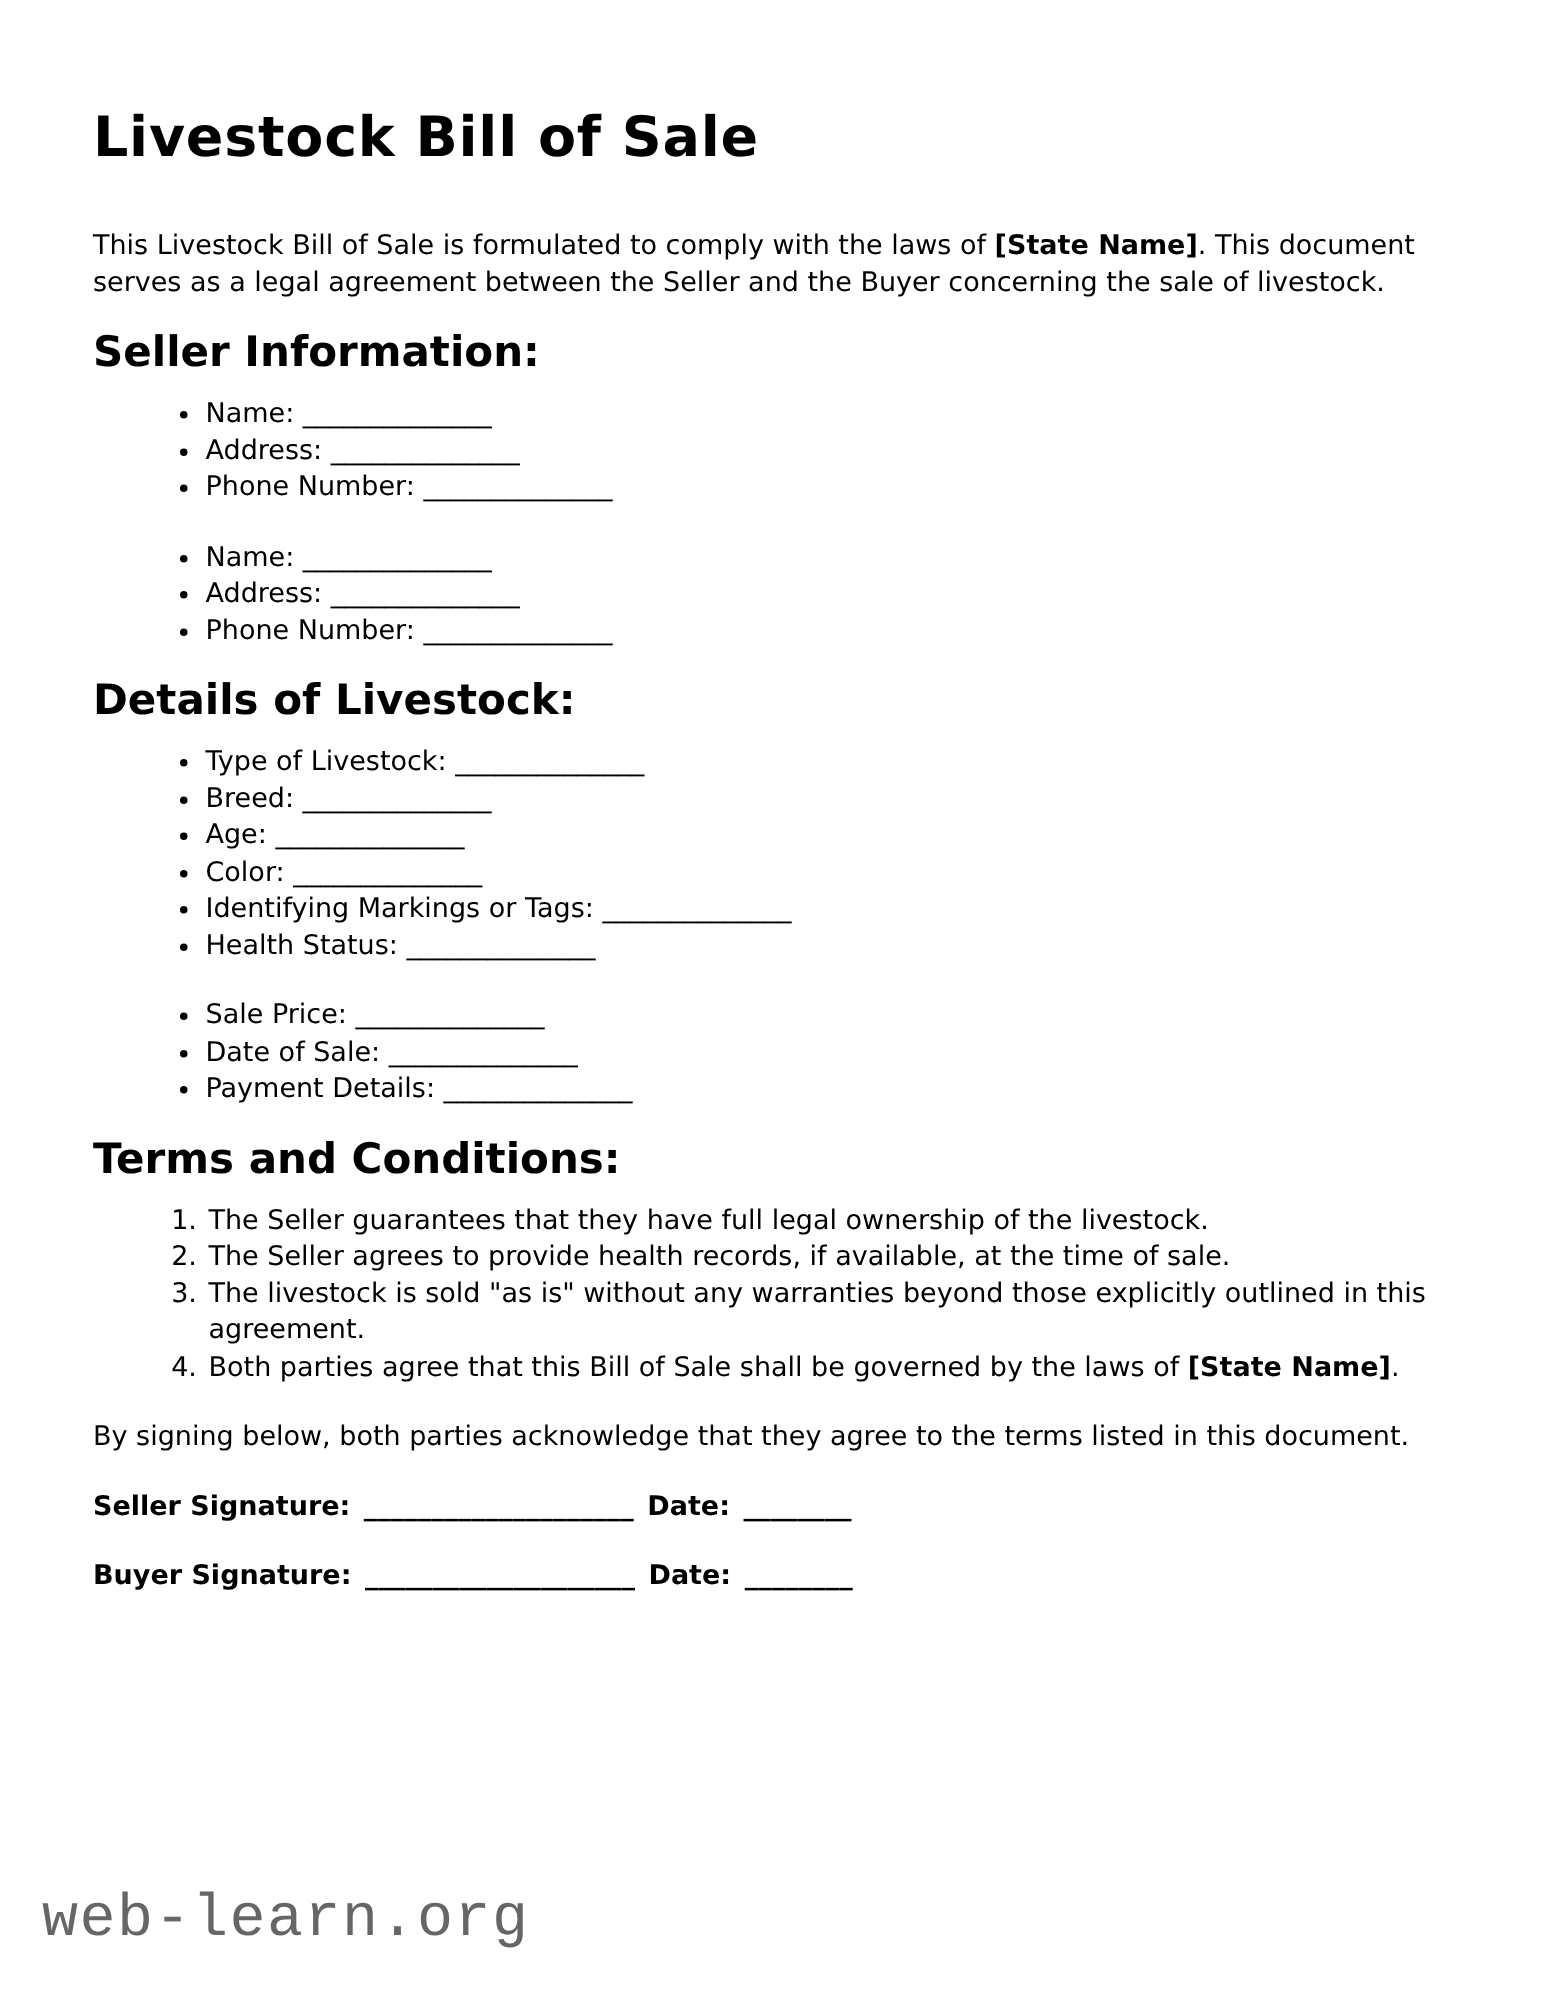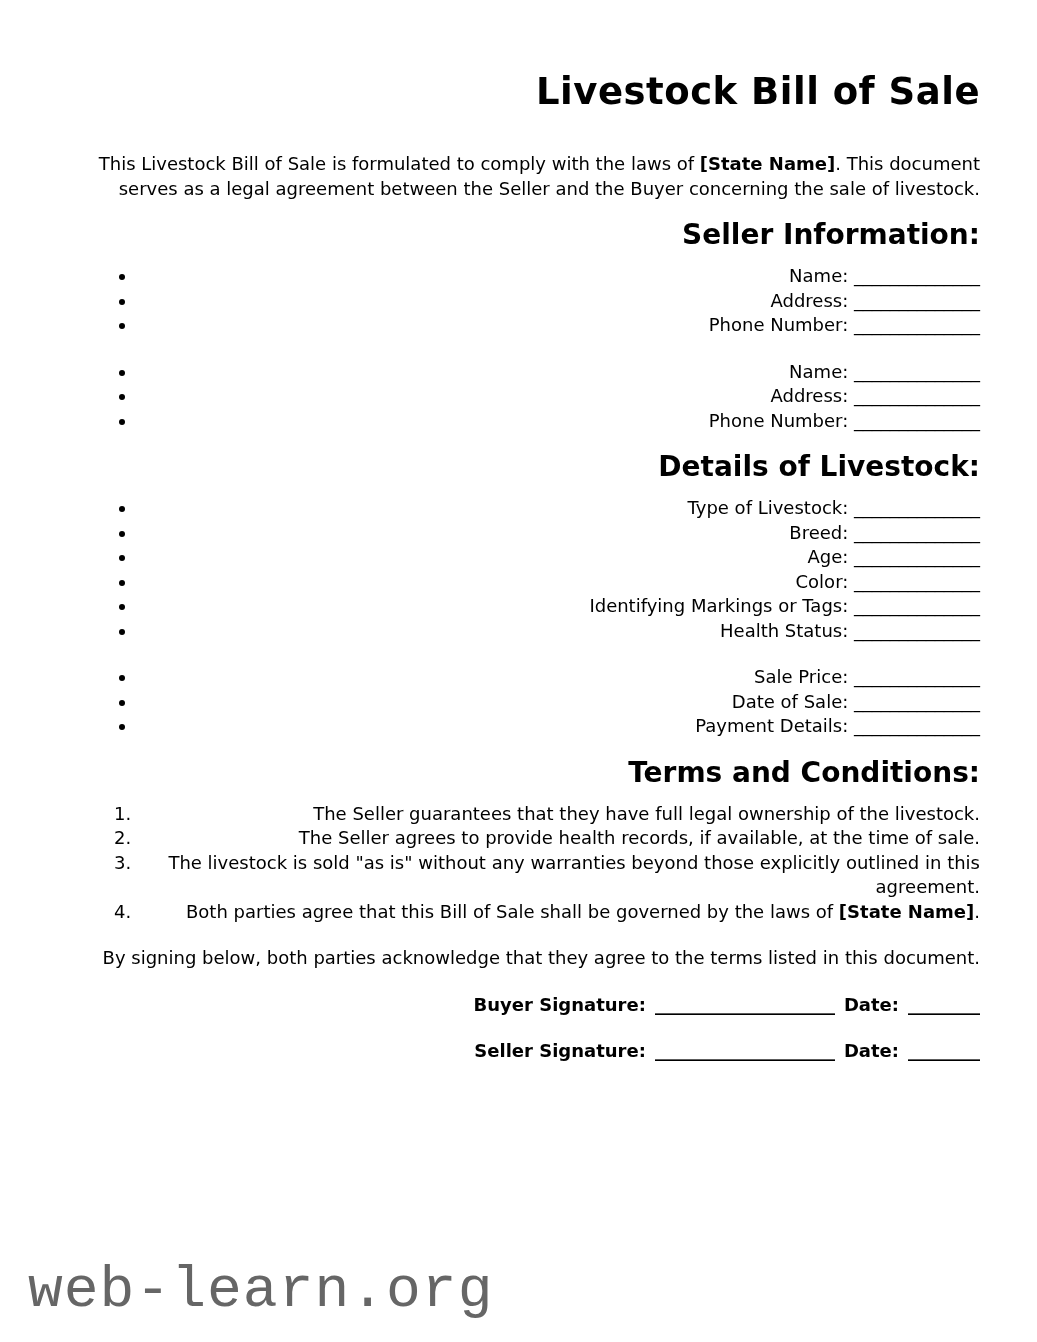--- a/index.html
+++ b/index.html
@@ -11,21 +11,20 @@
     width: 1037px;
     height: 1342px;
     position: relative;
     overflow: hidden;
     font-family: "DejaVu Sans", "Liberation Sans", sans-serif;
     color: #000000;
     font-size: 18px;
   }
   .page {
     padding: 70px 57px 0 62px;
-    text-align: right;
   }
   h1.doc-title {
     font-size: 37px;
     line-height: 1.2;
     margin: 0 0 38px 0;
     font-weight: bold;
     letter-spacing: 0.5px;
   }
   p.body-text {
     margin: 0 0 22px 0;
@@ -55,21 +54,21 @@
   }
   .sig-label { margin-right: 9px; }
   .sig-line  { margin-right: 9px; }
   .date-label { margin-right: 9px; }
   strong.inline-bold { font-weight: bold; }
   .watermark {
     position: absolute;
     left: 28px;
     top: 1258px;
     font-family: "Liberation Mono", "DejaVu Sans Mono", monospace;
-    font-size: 58px;
+    font-size: 40px;
     color: #666666;
     letter-spacing: 1px;
     white-space: nowrap;
   }
 </style>
 </head>
 <body>
 
 <div class="page">
 
@@ -110,22 +109,22 @@
   <ol class="terms-list">
     <li>The Seller guarantees that they have full legal ownership of the livestock.</li>
     <li>The Seller agrees to provide health records, if available, at the time of sale.</li>
     <li>The livestock is sold "as is" without any warranties beyond those explicitly outlined in this agreement.</li>
     <li><span>Both parties agree that this Bill of Sale shall be governed by the laws of </span><strong class="inline-bold">[State Name]</strong><span>.</span></li>
   </ol>
 
   <p class="body-text">By signing below, both parties acknowledge that they agree to the terms listed in this document.</p>
 
   <p class="signature-row">
-    <span class="sig-label">Buyer Signature:</span><span class="sig-line">____________________</span><span class="date-label">Date:</span><span class="date-line">________</span>
+    <span class="sig-label">Seller Signature:</span><span class="sig-line">____________________</span><span class="date-label">Date:</span><span class="date-line">________</span>
   </p>
 
   <p class="signature-row">
-    <span class="sig-label">Seller Signature:</span><span class="sig-line">____________________</span><span class="date-label">Date:</span><span class="date-line">________</span>
+    <span class="sig-label">Buyer Signature:</span><span class="sig-line">____________________</span><span class="date-label">Date:</span><span class="date-line">________</span>
   </p>
 
 </div>
 
 <div class="watermark">web-learn.org</div>
 
 </body></html>

